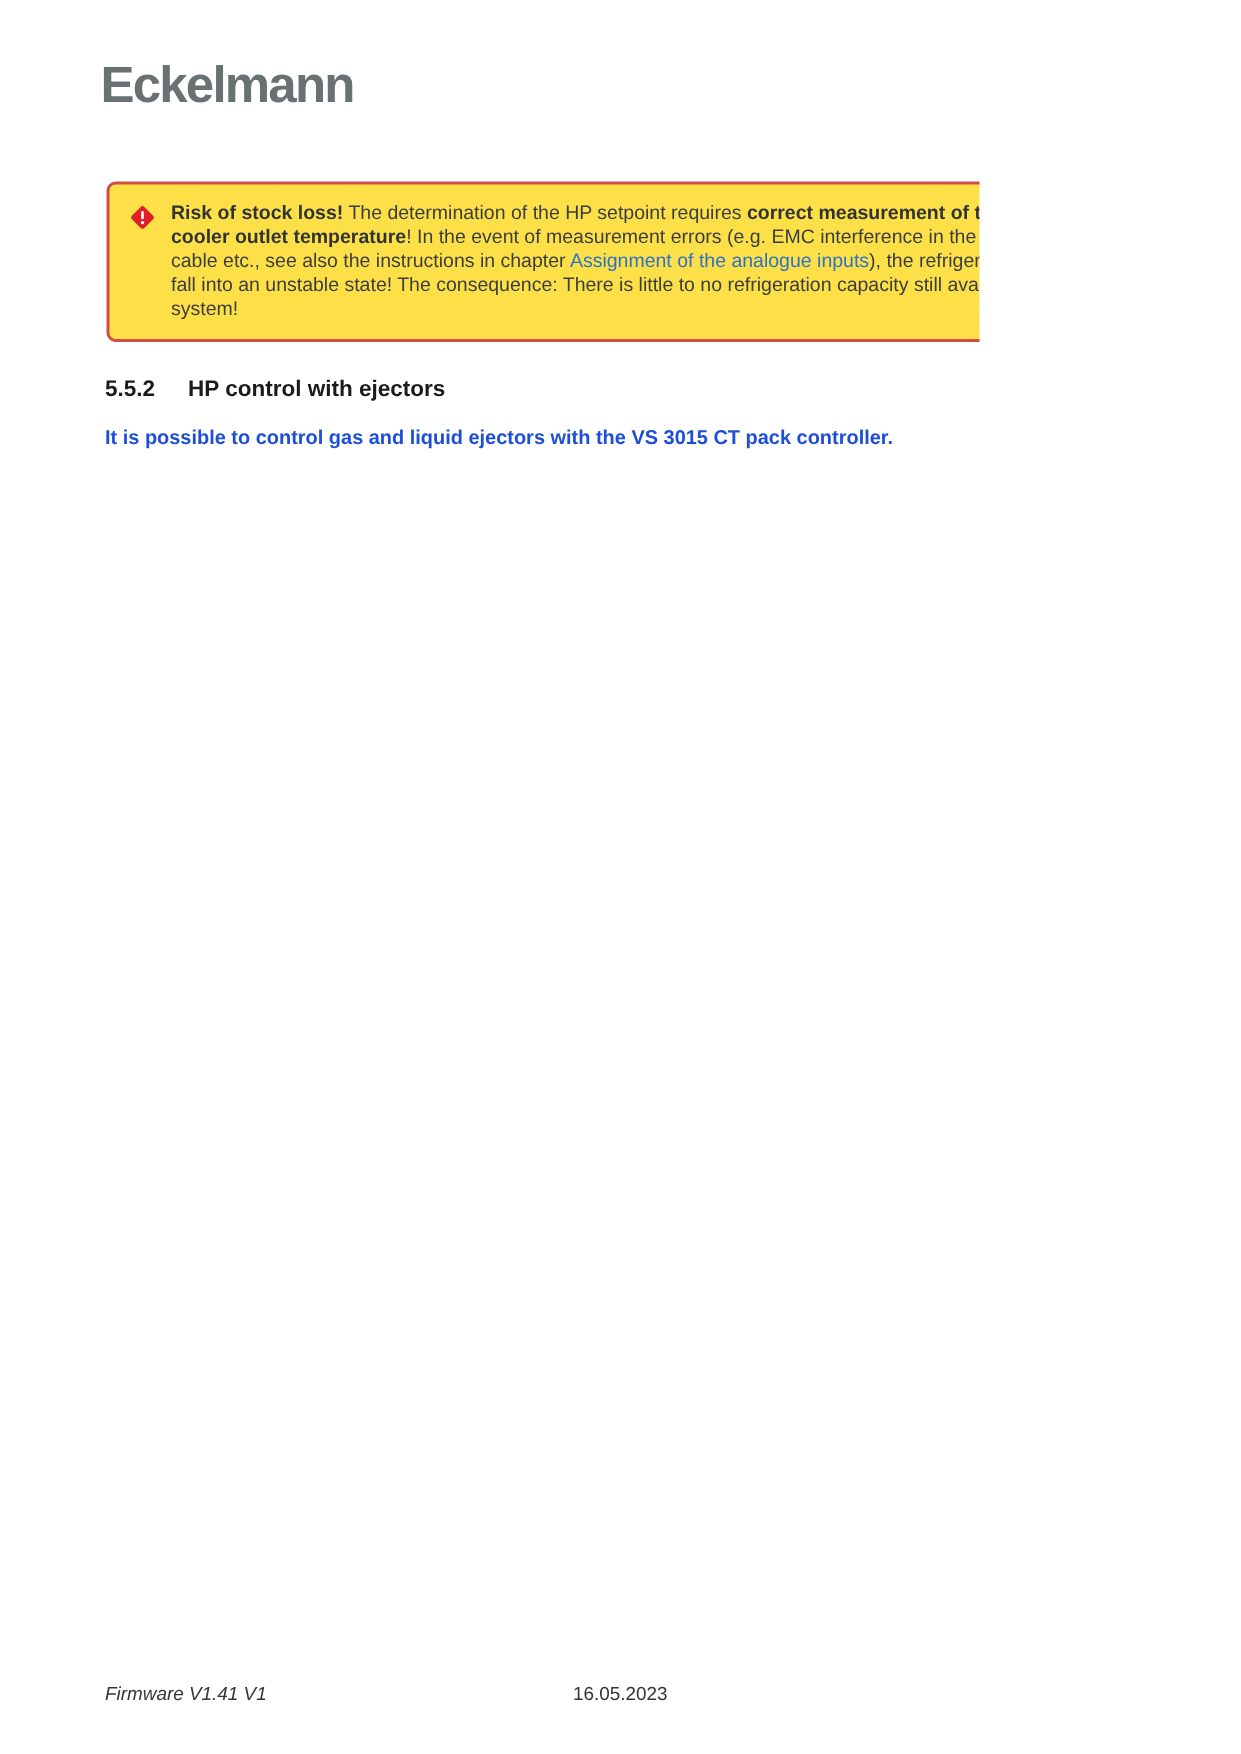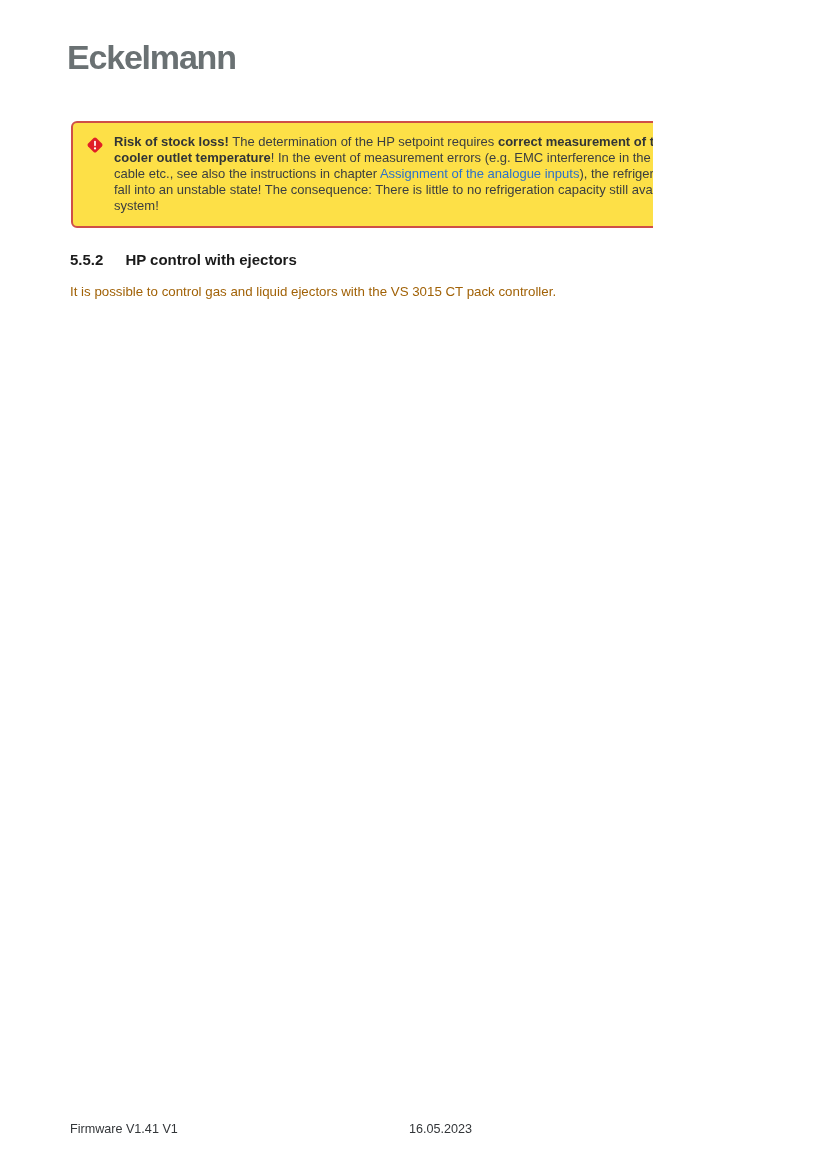--- a/index.html
+++ b/index.html
@@ -73,35 +73,36 @@
   .sec-num { margin-right: 22px; }
 
   
   .body-text {
     position: absolute;
     left: 70px;
     top: 283px;
     margin: 0;
     font-size: 13.3px;
     line-height: 1.3;
-    color: #a16207;
+    color: #1d4ed8;
+    font-weight: bold;
   }
 
   
   .footer {
     position: absolute;
     left: 70px;
     top: 1122px;
     width: 687px;
     height: 18px;
     font-size: 12.6px;
     color: #333639;
   }
-  .f-left  { position: absolute; left: 0; top: 0; }
-  .f-center{ position: absolute; left: 50%; top: 0; transform: translateX(-50%); margin-left: 27px; }
+  .f-left  { position: absolute; left: 0; top: 0; font-style: italic; }
+  .f-center{ position: absolute; left: 50%; top: 0; transform: translateX(-50%); }
   .f-right { position: absolute; right: 0; top: 0; }
 </style>
 </head>
 <body>
 
 <div class="page">
 
   <div class="logo">Eckelmann</div>
 
   <div class="warning">

